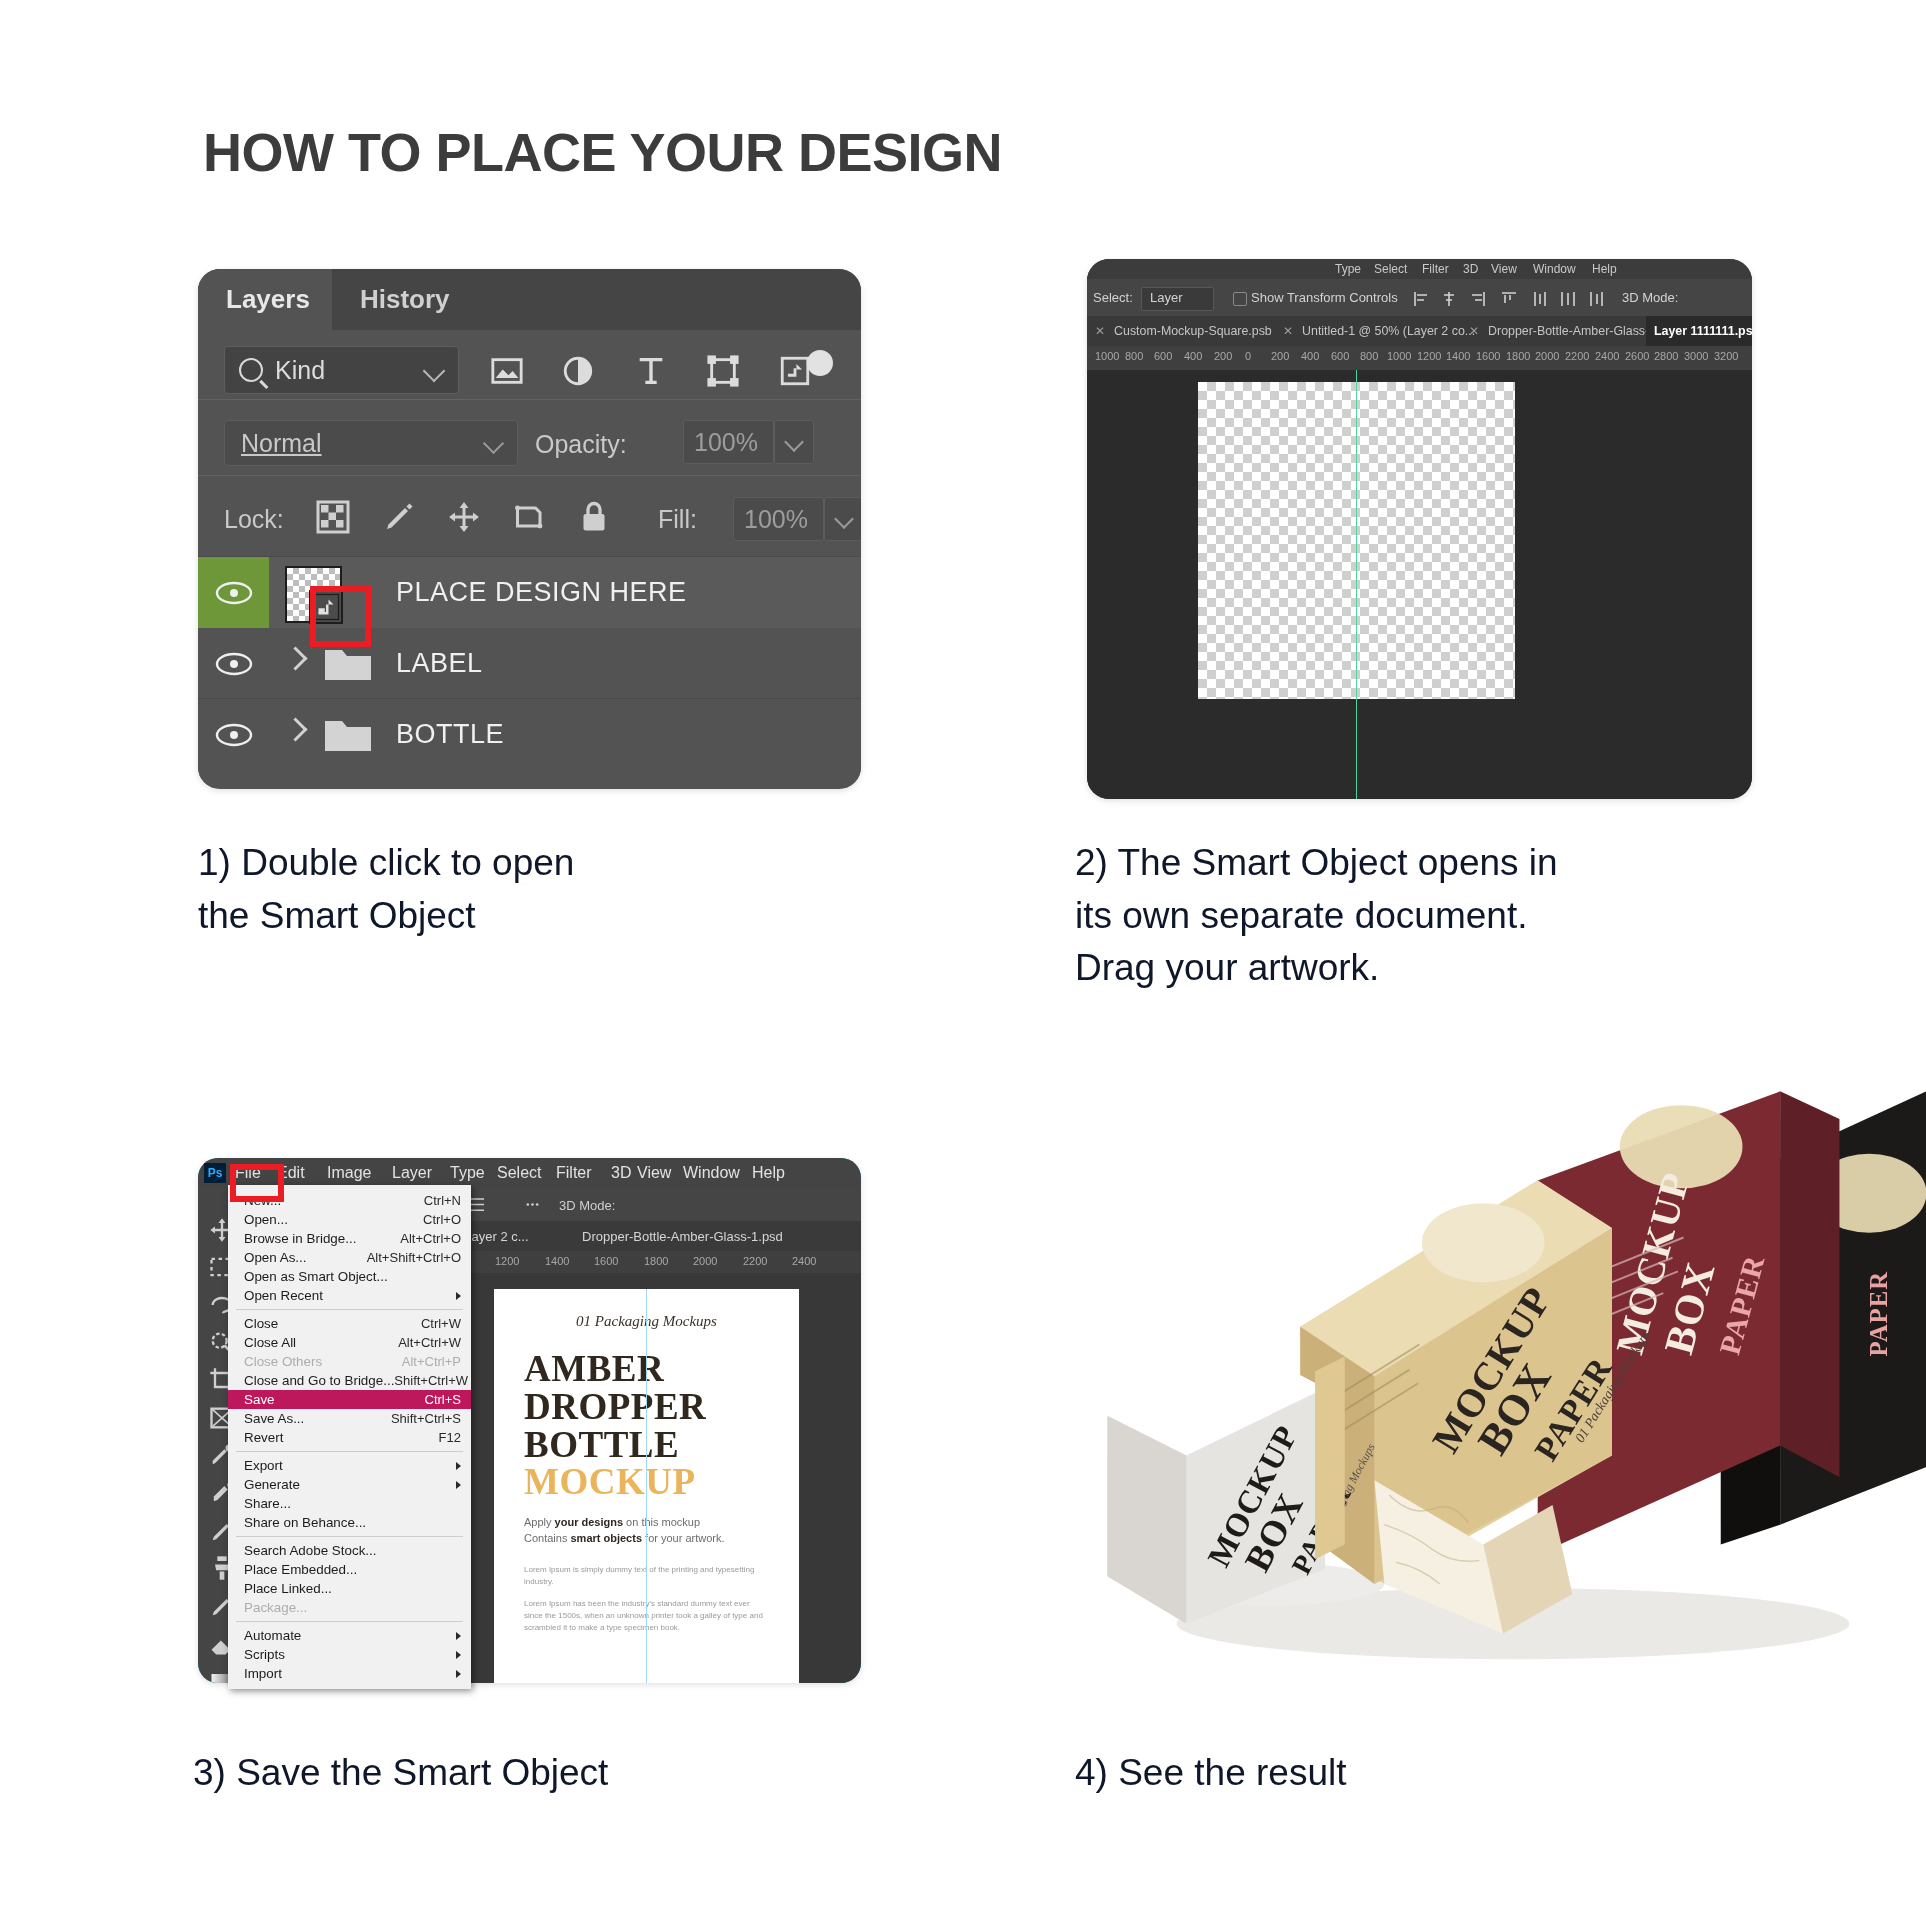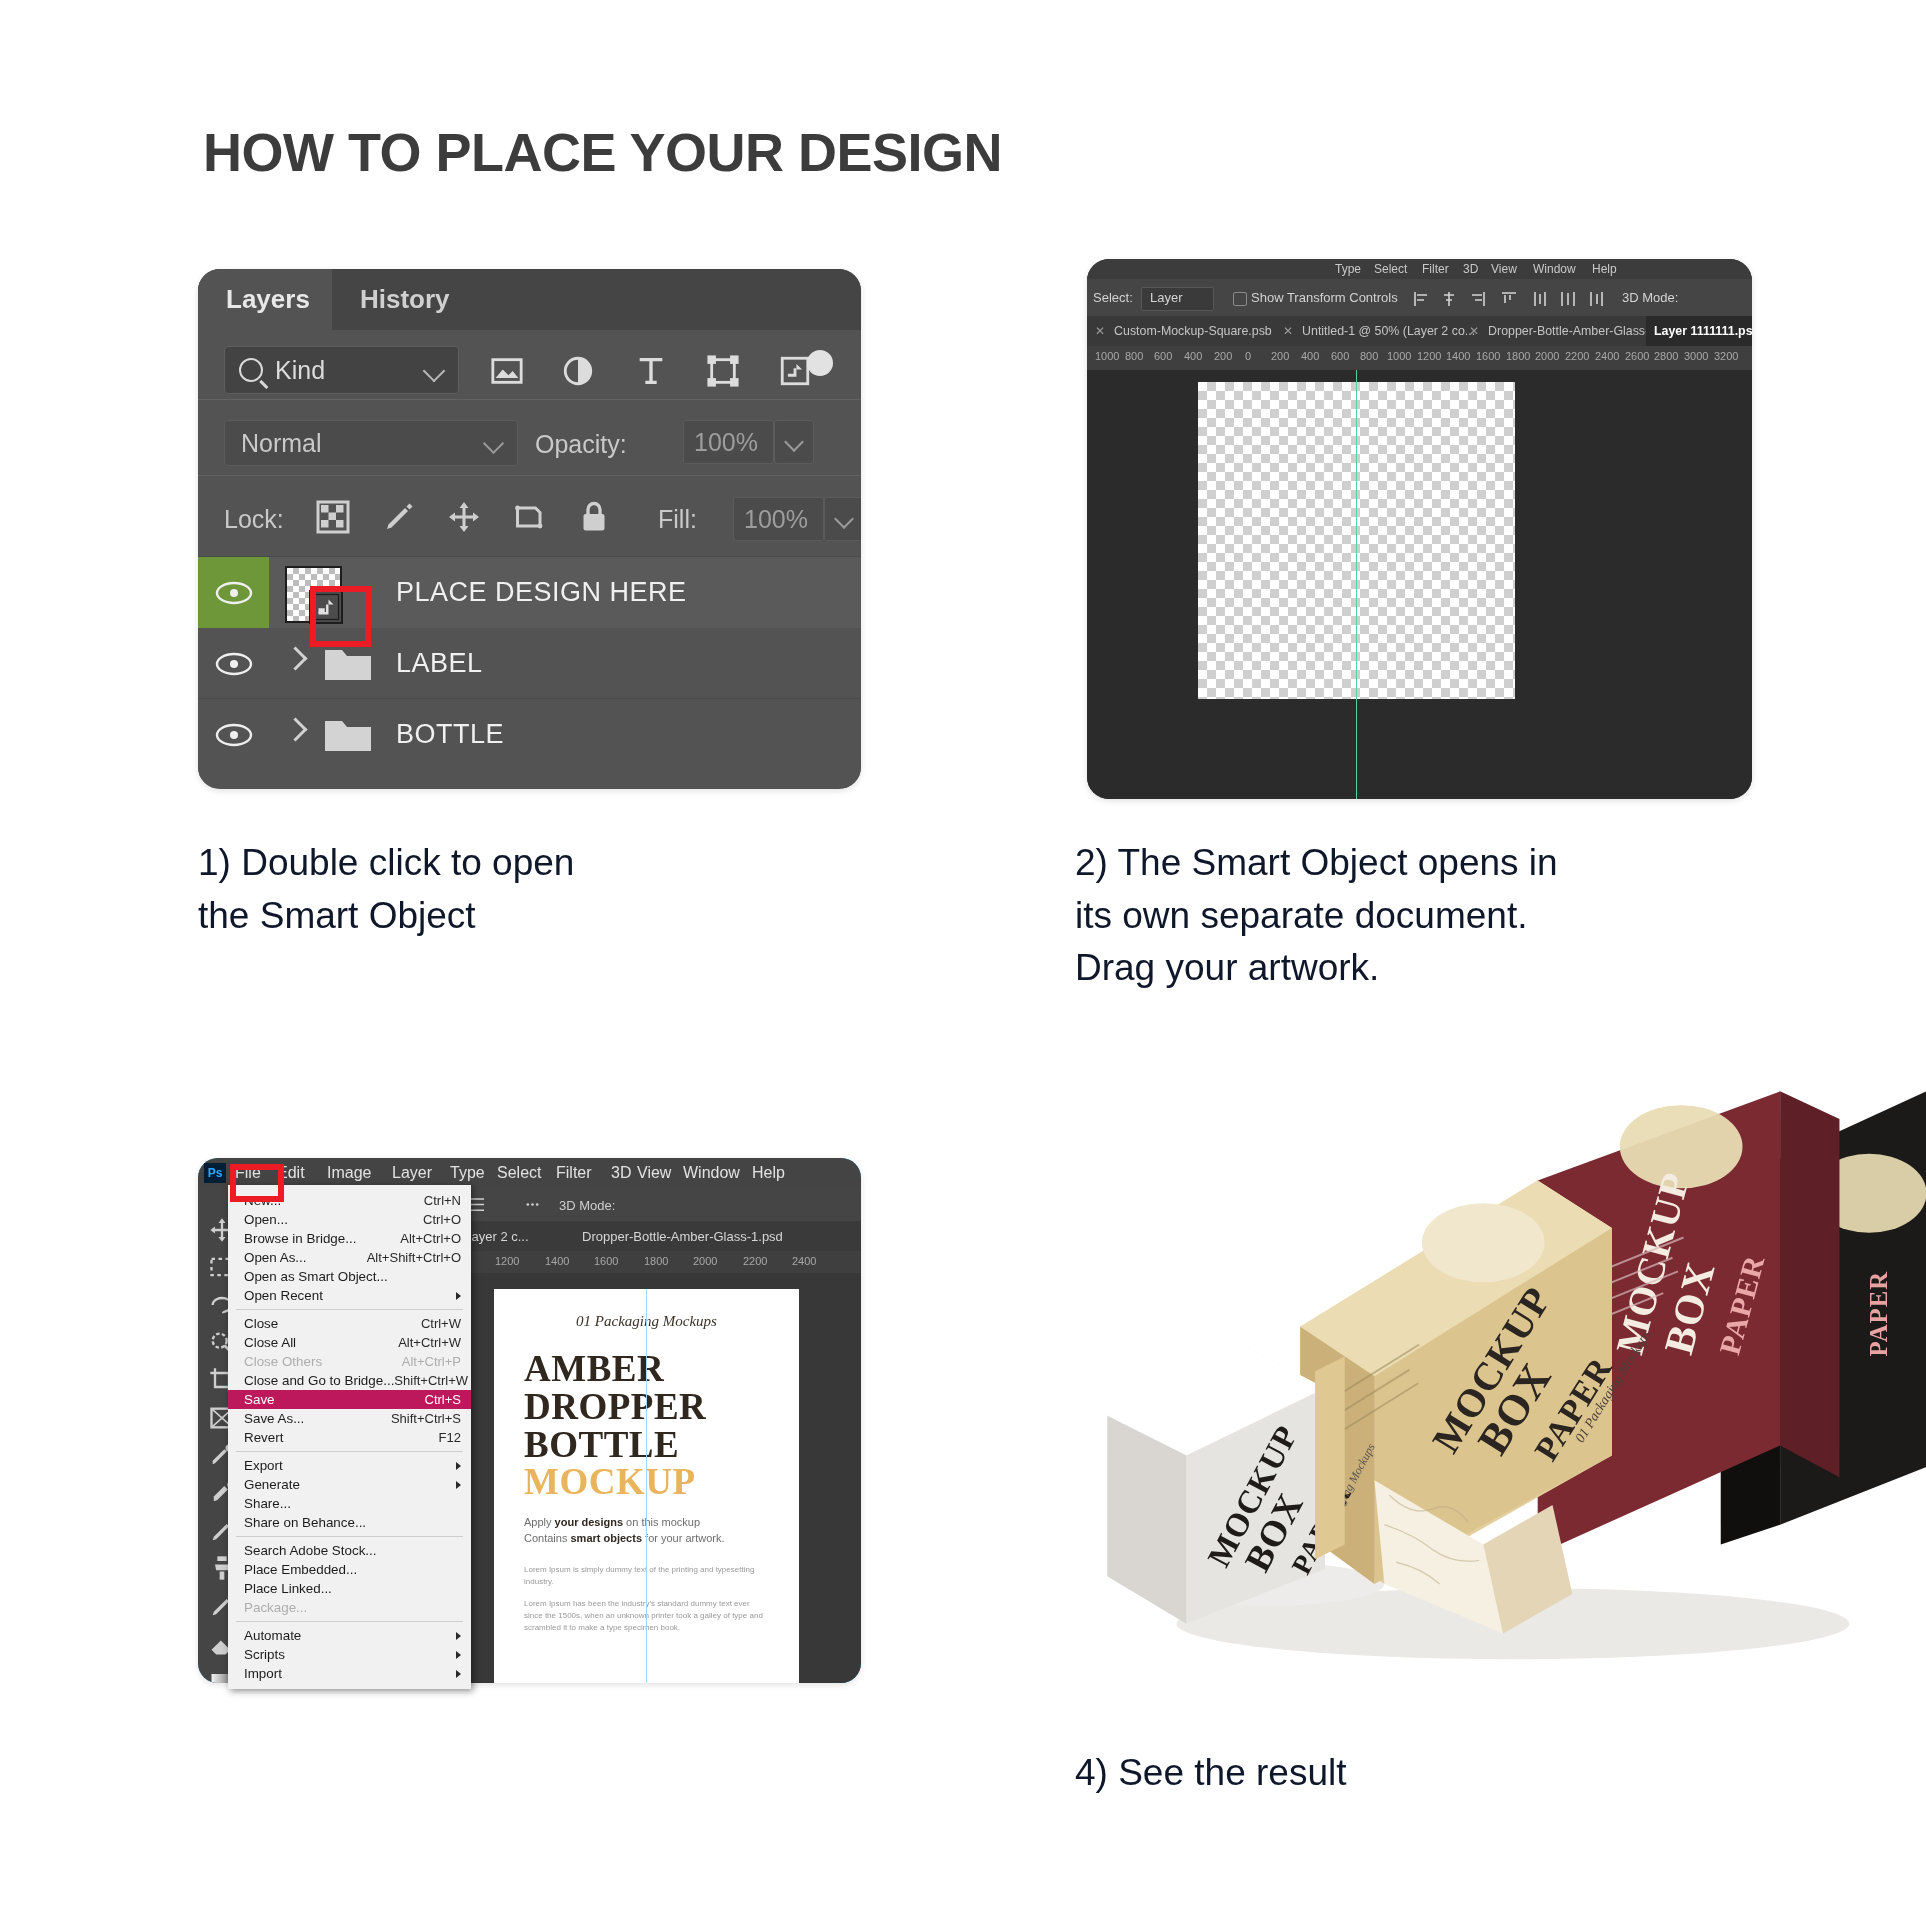--- a/index.html
+++ b/index.html
@@ -44,21 +44,21 @@
   .toggle-knob{position:absolute;right:28px;top:20px;width:26px;height:26px;border-radius:50%;background:#e2e2e2;}
 
   .divider{position:absolute;left:0;width:100%;height:1px;background:#636363;}
 
   .blend-row{position:absolute;left:0;top:72px;width:100%;height:75px;}
   .blend-box{
     position:absolute;left:26px;top:18px;width:292px;height:44px;
     background:#4b4b4b;border:1px solid #5c5c5c;border-radius:4px;
     display:flex;align-items:center;
   }
-  .blend-box .lbl{margin-left:16px;font-size:25px;color:#c9c9c9;}
+  .blend-box .lbl{margin-left:16px;font-size:25px;color:#c9c9c9;text-decoration:underline;}
   .blend-caret{position:absolute;right:16px;top:15px;width:13px;height:13px;border-right:2.5px solid #9a9a9a;border-bottom:2.5px solid #9a9a9a;transform:rotate(45deg);}
   .op-label{position:absolute;left:337px;top:28px;font-size:25px;color:#c9c9c9;}
   .num-box{
     position:absolute;width:89px;height:42px;background:#4b4b4b;border:1px solid #5c5c5c;border-radius:3px;
     display:flex;align-items:center;justify-content:flex-start;
   }
   .num-box .v{margin-left:10px;font-size:25px;color:#9d9d9d;}
   .num-caret{position:absolute;width:38px;height:42px;background:#4b4b4b;border:1px solid #5c5c5c;border-radius:3px;}
   .num-caret:after{content:"";position:absolute;left:12px;top:14px;width:12px;height:12px;border-right:2.5px solid #9a9a9a;border-bottom:2.5px solid #9a9a9a;transform:rotate(45deg);}
 
@@ -815,16 +815,17 @@
 
       <polygon points="230,345 260,330 260,520 230,535" fill="#e0c893"></polygon>
     </svg>
   </div>
 
   <div class="caption cap1">1) Double click to open
      the Smart Object</div>
   <div class="caption cap2">2) The Smart Object opens in
      its own separate document.
      Drag your artwork.</div>
+  <div class="caption cap3">3) Save the Smart Object</div>
   <div class="caption cap4">4) See the result</div>
 
 </div>
 
 
 </body></html>

